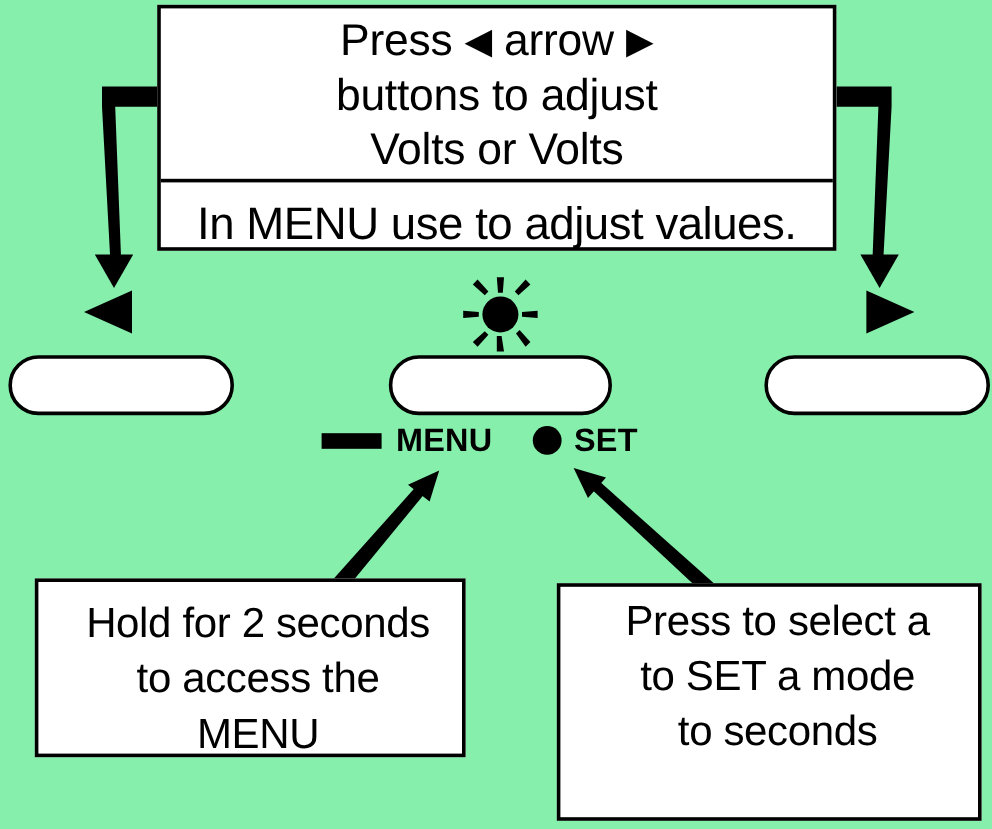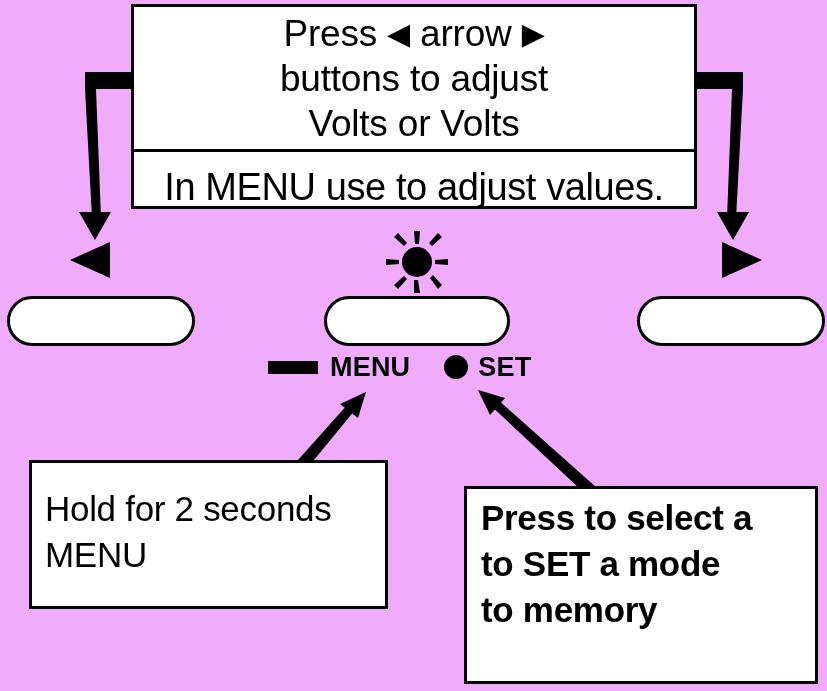--- a/index.html
+++ b/index.html
@@ -10,21 +10,22 @@
   }
   body {
     font-family: "Liberation Sans", sans-serif;
     color: #000000;
   }
   #stage {
     position: relative;
     width: 827px;
     height: 691px;
     overflow: hidden;
-    background: #f0abfc;
+    background: #86efac;
+    text-align: center;
   }
   #vector-layer {
     position: absolute;
     left: 0;
     top: 0;
     width: 827px;
     height: 691px;
     pointer-events: none;
   }
 
@@ -87,32 +88,31 @@
   .bigline {
     font-size: 38px;
     line-height: 46px;
     white-space: nowrap;
     letter-spacing: -0.4px;
   }
 
   
   #left-callout {
     left: 29px;
-    top: 460px;
+    top: 482px;
     width: 359px;
     height: 149px;
-    padding: 23px 0 0 13px;
+    padding: 12px 0 0 13px;
   }
   #right-callout {
     left: 464px;
     top: 486px;
     width: 354px;
     height: 198px;
     padding: 6px 0 0 14px;
-    font-weight: bold;
   }
   .bline {
     font-size: 35px;
     line-height: 46px;
     white-space: nowrap;
     letter-spacing: -0.3px;
   }
 
   
   .pill {
@@ -233,22 +233,23 @@
     <span class="gap-a"></span>
     <span class="legend-label">MENU</span>
     <span class="gap-b"></span>
     <span class="dot-mark"></span>
     <span class="gap-c"></span>
     <span class="legend-label">SET</span>
   </div>
 
   <div class="callout" id="left-callout">
     <div class="bline">Hold for 2 seconds</div>
+    <div class="bline">to access the</div>
     <div class="bline">MENU</div>
   </div>
 
   <div class="callout" id="right-callout">
     <div class="bline">Press to select a</div>
     <div class="bline">to SET a mode</div>
-    <div class="bline">to memory</div>
+    <div class="bline">to seconds</div>
   </div>
 
 </div>
 
 </body></html>

